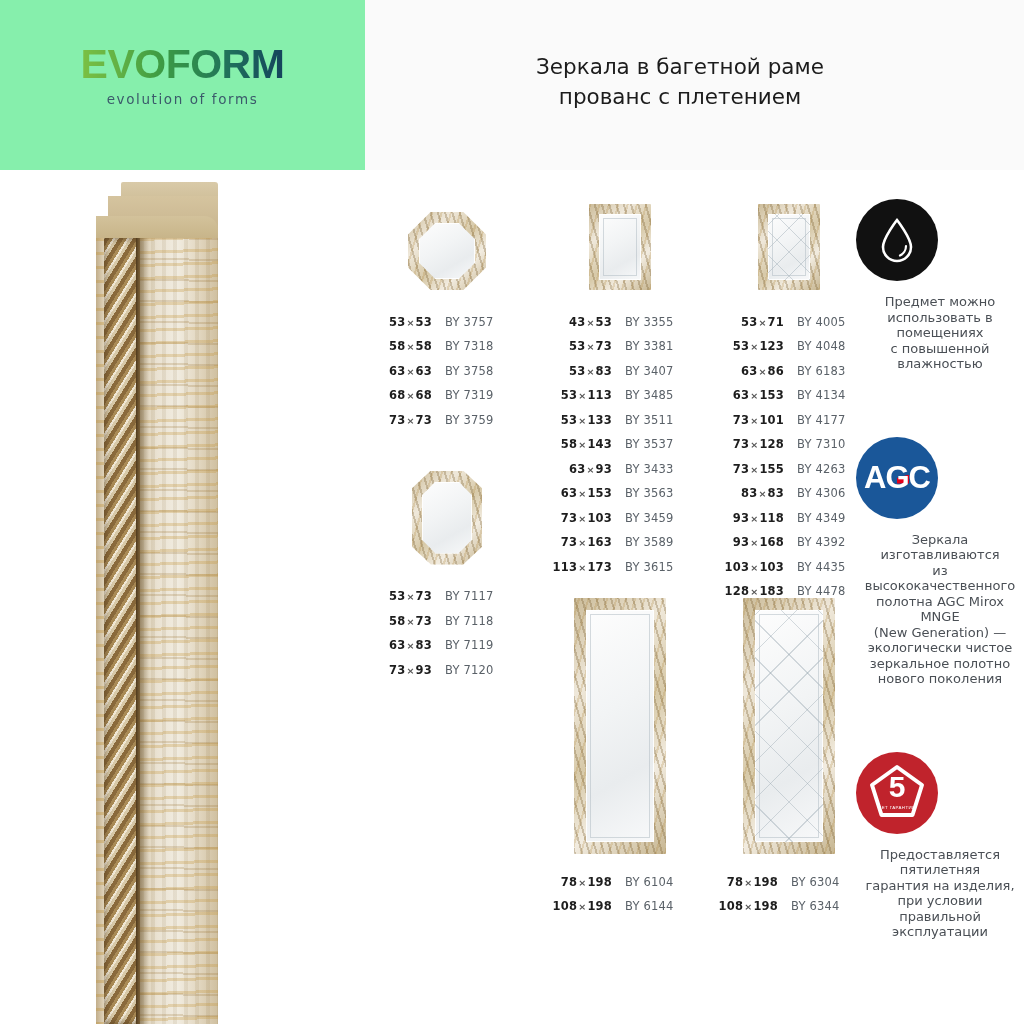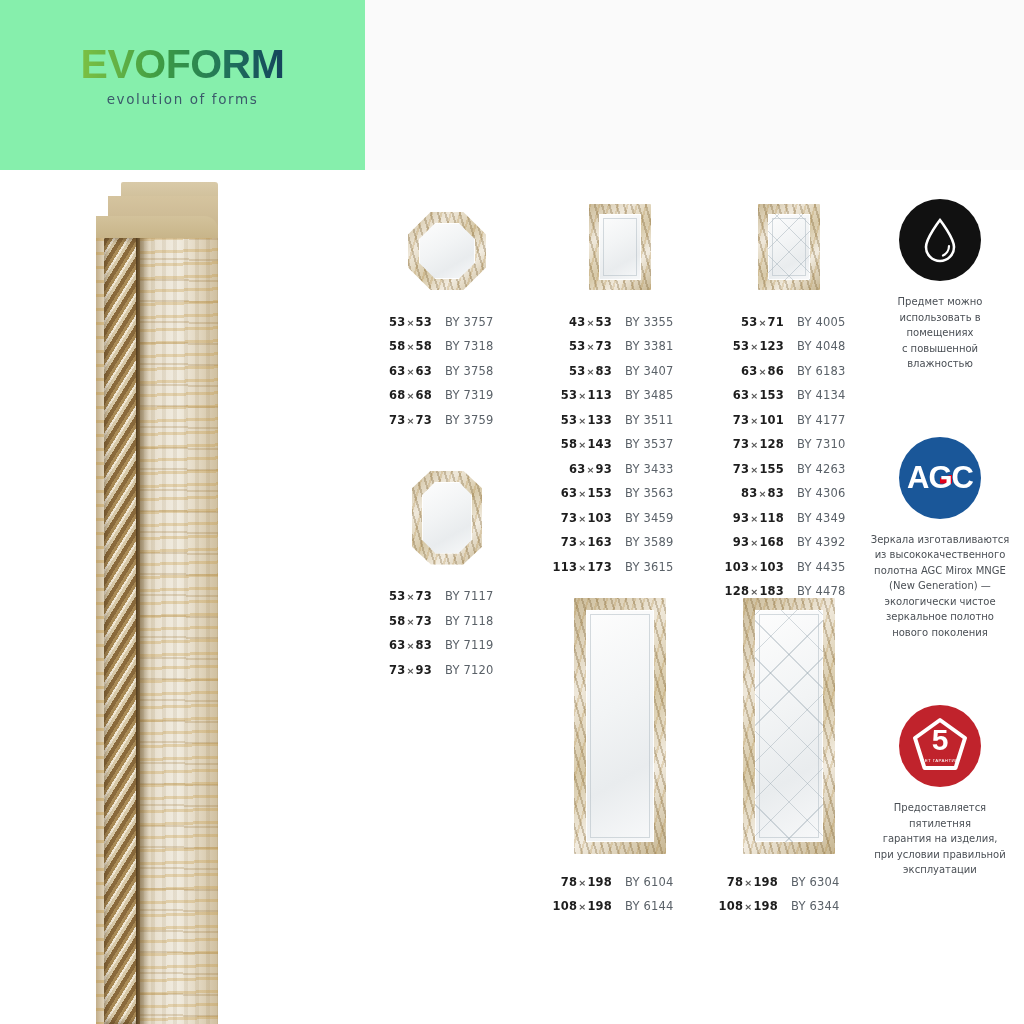--- a/index.html
+++ b/index.html
@@ -151,23 +151,23 @@
     font-size:11.5px;color:#5a6168;font-family:"DejaVu Sans",sans-serif;
     padding-left:13px;letter-spacing:.2px;
   }
   .c1 .size-dim{width:60px;}
   .c2 .size-dim{width:72px;}
   .c3 .size-dim{width:78px;}
 
   
   .badges{position:absolute;left:856px;top:186px;width:168px;}
   .badge{width:168px;text-align:center;}
-  .badge-ico{height:108px;display:flex;align-items:center;justify-content:center;}
+  .badge-ico{height:108px;display:flex;align-items:center;}
   .badge-text{
-    font-size:10px;line-height:15.5px;color:#4a4f55;
+    font-size:13px;line-height:15.5px;color:#4a4f55;
     font-family:"DejaVu Sans",sans-serif;
   }
   .circle{width:82px;height:82px;border-radius:50%;display:flex;align-items:center;justify-content:center;position:relative;}
   .agc-txt{
     color:#fff;font-weight:bold;font-size:31px;letter-spacing:-1px;
     font-family:"Liberation Sans",sans-serif;position:relative;z-index:2;
   }
   .agc-red{position:absolute;left:41px;top:38px;width:12px;height:9px;background:#e2001a;z-index:1;
            clip-path:polygon(0 40%,100% 0,100% 100%,0 100%);}
   .pent-num{
@@ -185,20 +185,24 @@
 <body>
 
 <div class="page">
 
   <div class="header">
     <div class="header-left">
       <div class="logo-wrap">
         <div class="logo-word">EVOFORM</div>
         <div class="logo-sub">evolution of forms</div>
       </div>
+    </div>
+    <div class="header-title">
+      <div>Зеркала в багетной раме</div>
+      <div>прованс с плетением</div>
     </div>
   </div>
 
   <div class="moulding">
     <div class="m-top-step"></div>
     <div class="m-top-step2"></div>
     <div class="m-top-face"></div>
     <div class="m-body">
       <div class="m-left-edge"></div>
       <div class="m-weave"></div>

